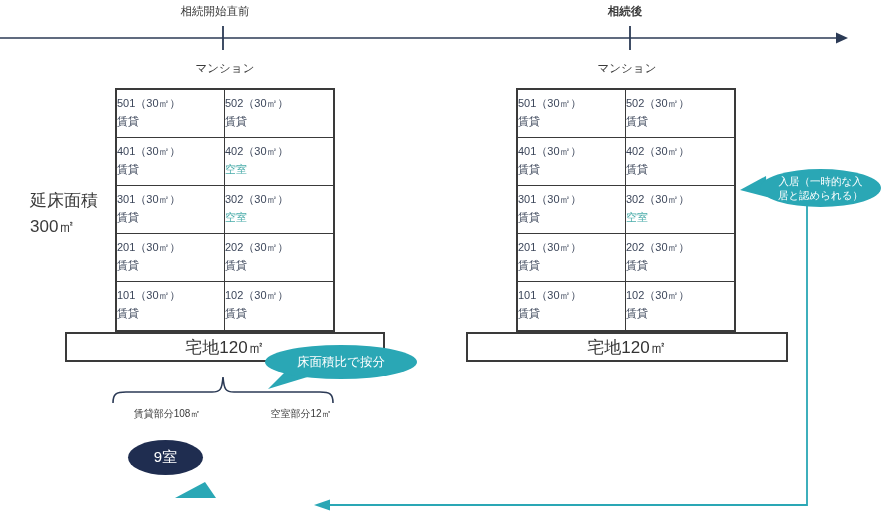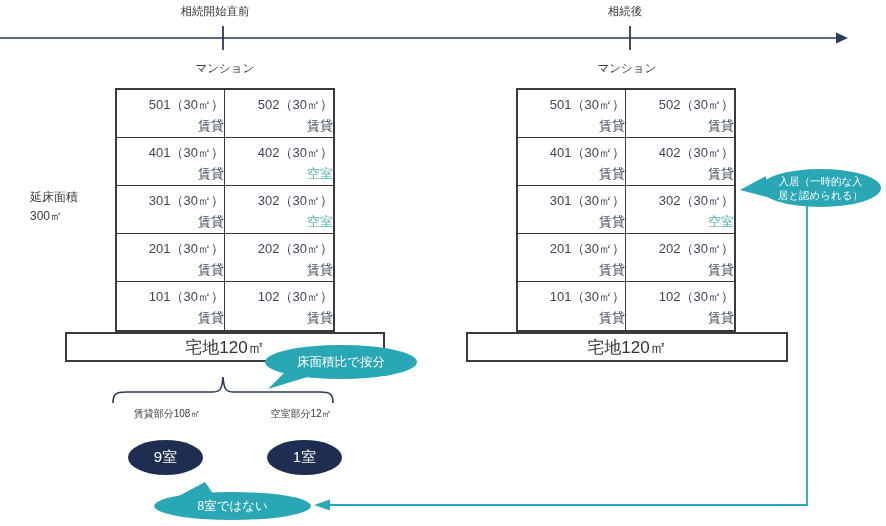--- a/index.html
+++ b/index.html
@@ -12,29 +12,29 @@
   }
   html,body{margin:0;padding:0;background:#ffffff;}
   .canvas{
     position:relative;width:886px;height:526px;background:#ffffff;overflow:hidden;
     font-family:"Liberation Sans","DejaVu Sans",sans-serif;color:var(--text);
   }
   .overlay{position:absolute;left:0;top:0;width:886px;height:526px;z-index:2;pointer-events:none;}
   .lbl{position:absolute;text-align:center;color:#3a3a3a;}
   .tl-label{top:4px;font-size:11.5px;z-index:1;}
   .bldg-title{top:61px;font-size:11.5px;z-index:1;}
-  .floor-area{position:absolute;left:30px;top:188px;font-size:12px;line-height:1.55;color:#3a3a3a;z-index:1;}
+  .floor-area{position:absolute;left:30px;top:188px;font-size:17px;line-height:1.55;color:#3a3a3a;z-index:1;}
   .grid{
     position:absolute;top:88px;width:220px;height:244px;z-index:1;
     display:grid;grid-template-columns:1fr 1fr;grid-template-rows:repeat(5,1fr);
     border:2px solid var(--grid-border);background:#fff;box-sizing:border-box;
   }
   .grid.left-grid{left:115px;}
   .grid.right-grid{left:516px;}
-  .cell{box-sizing:border-box;text-align:right;padding-top:5px;font-size:13px;line-height:1.5;}
+  .cell{box-sizing:border-box;text-align:left;padding-top:5px;font-size:11px;line-height:1.5;}
   .cell:nth-child(odd){border-right:1.5px solid var(--grid-border);}
   .cell:not(:nth-last-child(-n+2)){border-bottom:1.5px solid var(--grid-border);}
   .uid{color:var(--text);}
   .ustatus{color:var(--text);margin-top:1px;}
   .cell.vacant .ustatus{color:var(--vacant);}
   .land{
     position:absolute;top:332px;height:30px;z-index:1;box-sizing:border-box;
     border:2px solid var(--grid-border);background:#fff;text-align:center;
     font-size:17px;line-height:27px;color:#333;
   }
@@ -79,21 +79,21 @@
       <polyline points="807,206 807,505 318,505" fill="none" stroke="#2aa7b5" stroke-width="1.8"></polyline>
       <polygon points="314,505 330,499.5 330,510.5" fill="#2aa7b5"></polygon>
     </g>
 
     <polygon points="268,389 288,369 314,375" fill="#2aa7b5"></polygon>
     <polygon points="175,498 205,482 216,498" fill="#2aa7b5"></polygon>
     <polygon points="740,190 766,176 767,197" fill="#2aa7b5"></polygon>
   </svg>
 
   <div class="lbl tl-label" style="left:160px;width:110px;">相続開始直前</div>
-  <div class="lbl tl-label" style="left:570px;width:110px;">相続後</div>
+  <div class="lbl tl-label" style="left:570px;width:110px;font-weight:bold;">相続後</div>
 
   <div class="lbl bldg-title" style="left:170px;width:110px;">マンション</div>
   <div class="lbl bldg-title" style="left:572px;width:110px;">マンション</div>
 
   <div class="floor-area">
     <div>延床面積</div>
     <div>300㎡</div>
   </div>
 
   <div class="grid left-grid" id="left-grid">
@@ -181,20 +181,18 @@
       </div>
     </div>
 
   <div class="land left-land">宅地120㎡</div>
   <div class="land right-land">宅地120㎡</div>
 
   <div class="bubble apportion">床面積比で按分</div>
   <div class="bubble movein">
       <span>入居（一時的な入居と認められる）</span>
     </div>
-  <div class="bubble not8">8室ではない</div>
 
   <div class="bd-label rented">賃貸部分108㎡</div>
   <div class="bd-label vacantp">空室部分12㎡</div>
   <div class="oval nine">9室</div>
-  <div class="oval one">1室</div>
 
 </div>
 
 </body></html>

